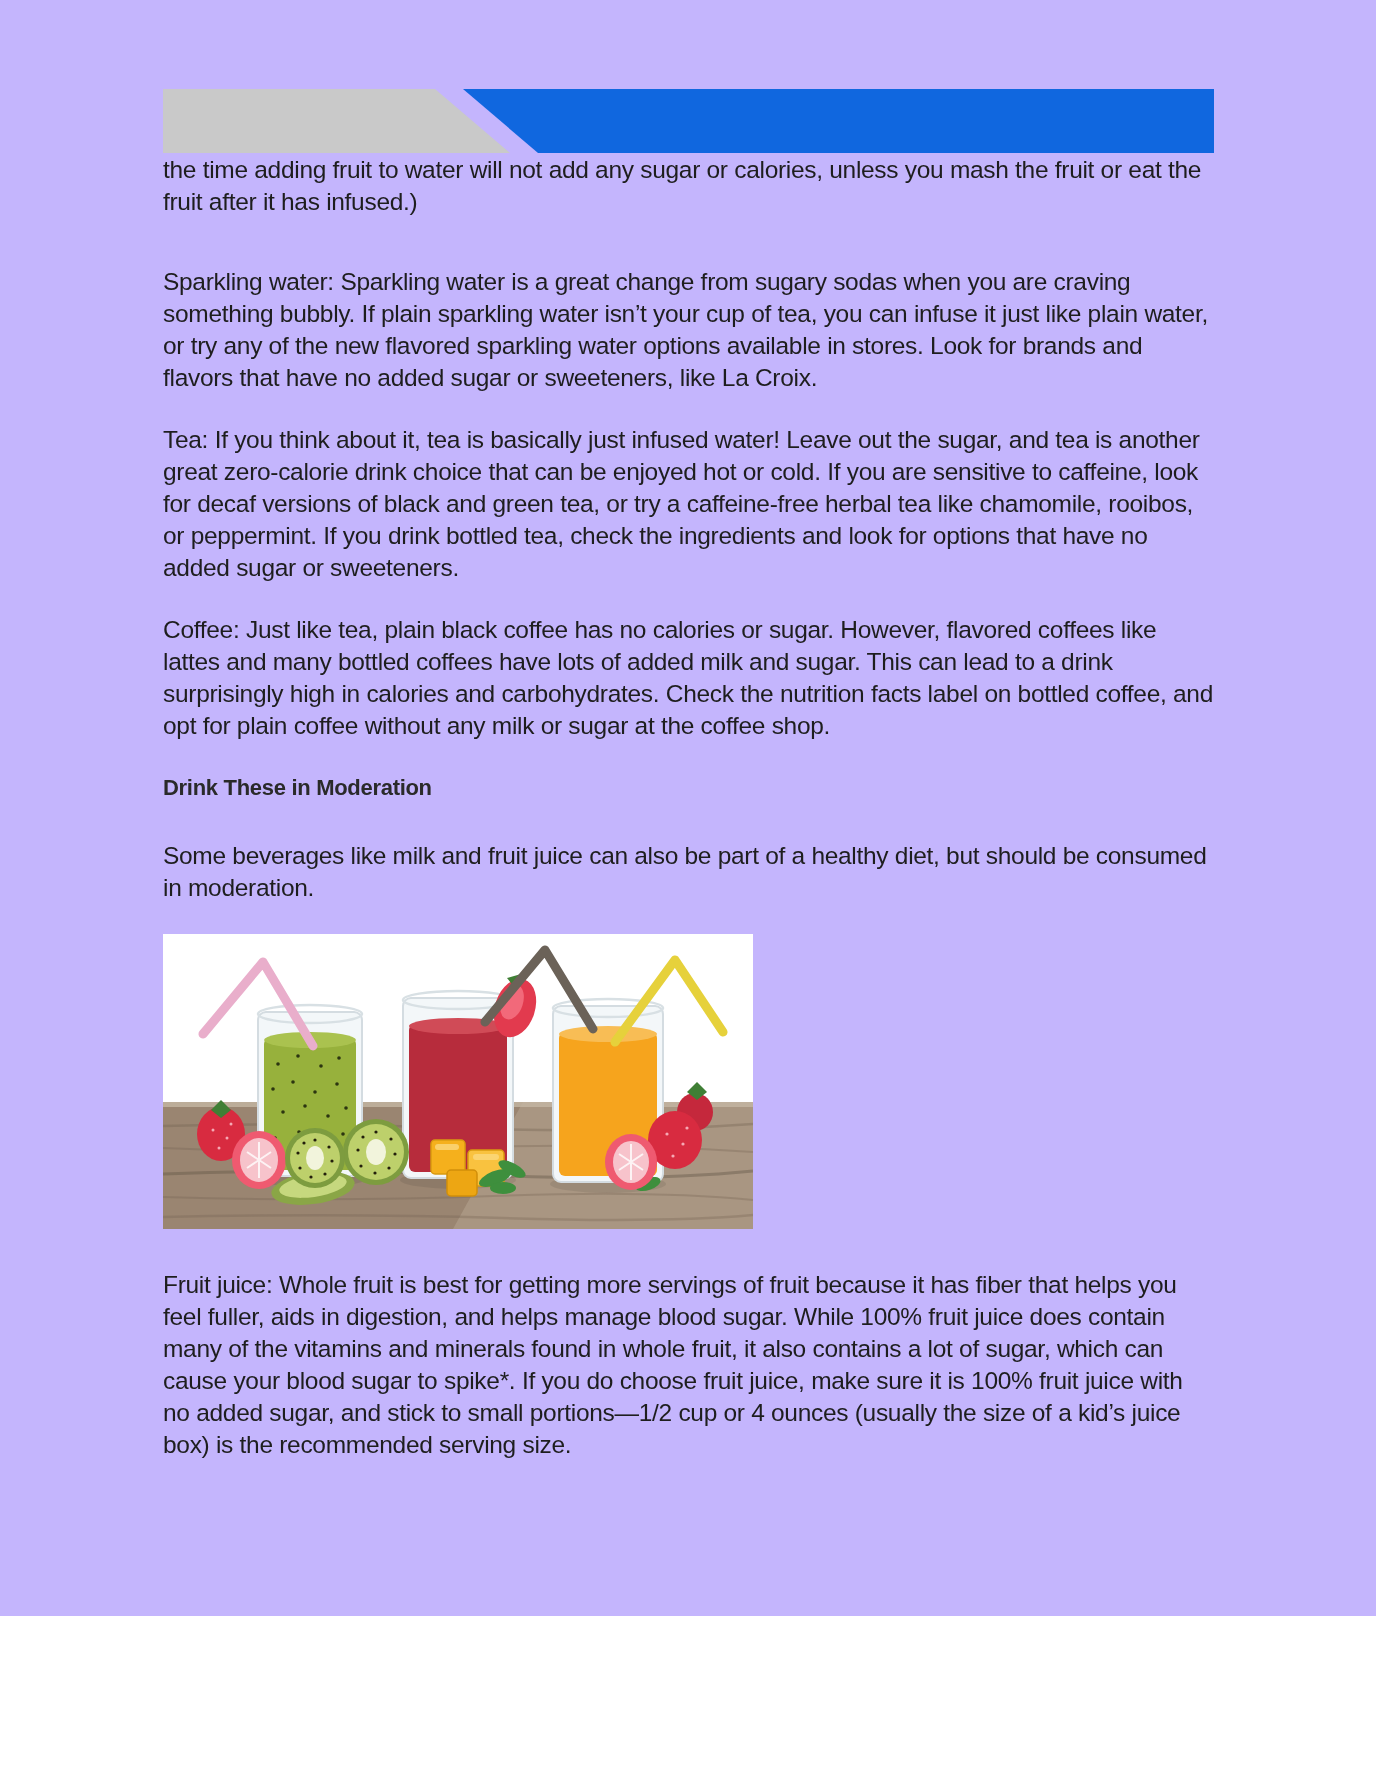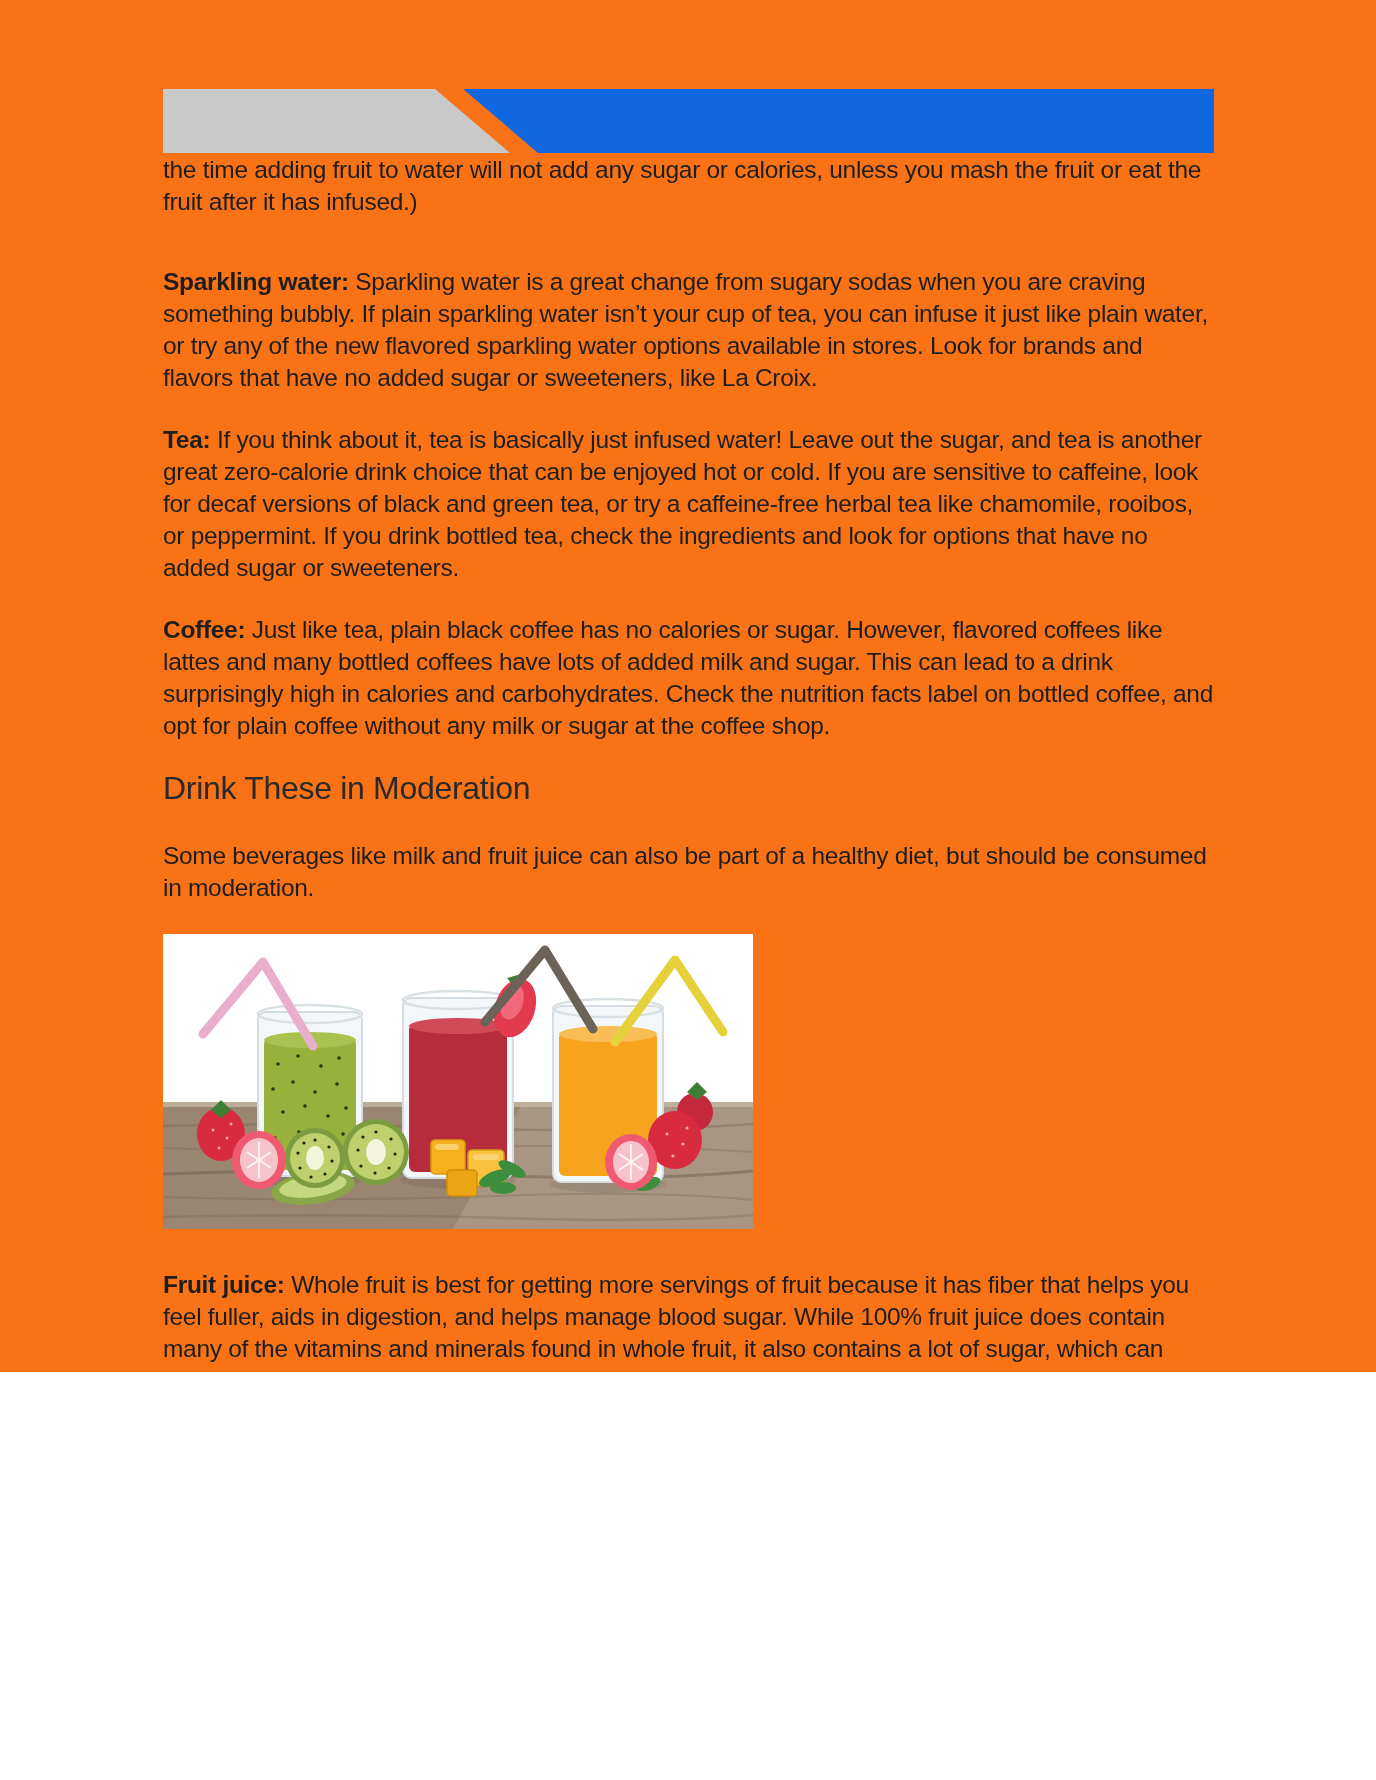--- a/index.html
+++ b/index.html
@@ -1,43 +1,43 @@
 <!DOCTYPE html>
 <html><head>
 <meta charset="utf-8">
 <style>
   html,body{margin:0;padding:0;background:#ffffff;}
   #page{
     position:relative;
     width:1376px;
-    height:1372px;
-    background:#f97316;
+    height:1616px;
+    background:#c4b5fd;
     font-family:"Liberation Sans", sans-serif;
     color:#1e1e1e;
     overflow:hidden;
   }
   .banner{position:absolute;left:163px;}
   #header-banner{top:89px;}
   #footer-banner{top:1623px;}
   #content{
     position:absolute;
     left:163px;
     top:154px;
     width:1051px;
     font-size:24.5px;
     line-height:32px;
     letter-spacing:-0.3px;
   }
   .para{margin:0 0 30px 0;}
   #intro-paragraph{margin-bottom:48px;}
-  .lead{font-weight:bold;text-align:center;}
+  .lead{font-weight:normal;text-align:center;}
   h2.section-heading{
-    font-size:32px;
+    font-size:22px;
     line-height:32px;
-    font-weight:normal;
+    font-weight:bold;
     color:#2a2a2a;
     margin:24px 0 36px 0;
     letter-spacing:-0.3px;
   }
   .photo-wrap{margin:0 0 40px 0;line-height:0;}
 </style>
 </head>
 <body>
 
 <div id="page">

